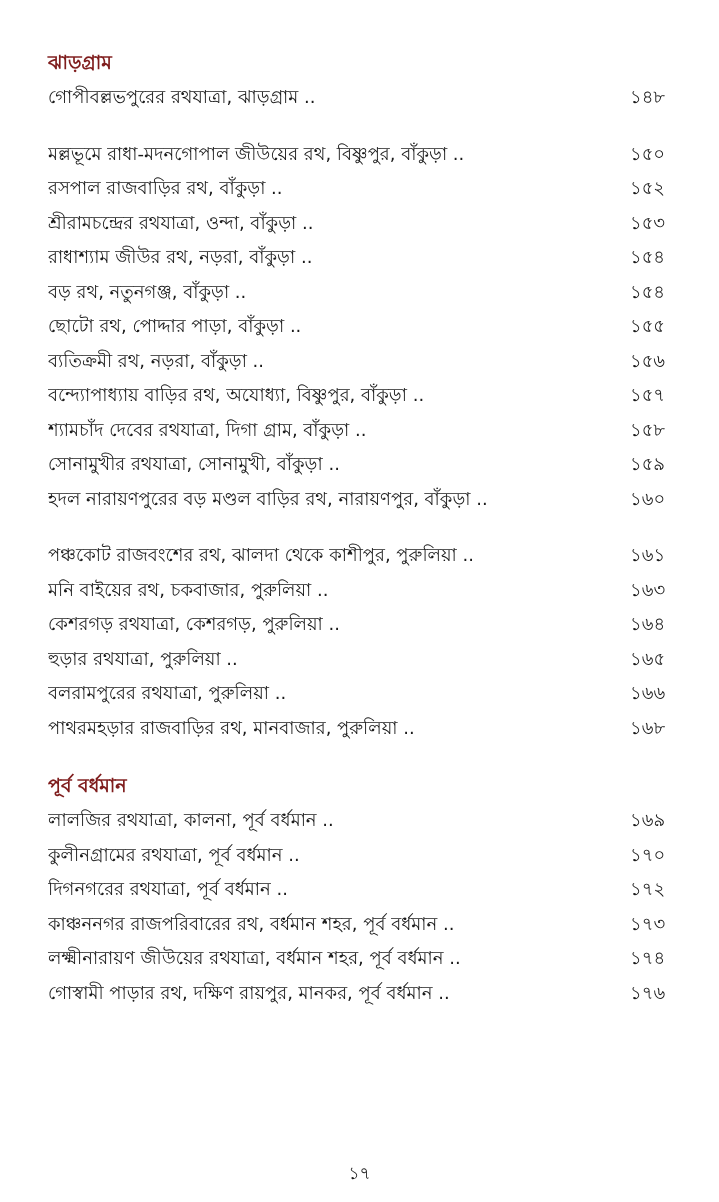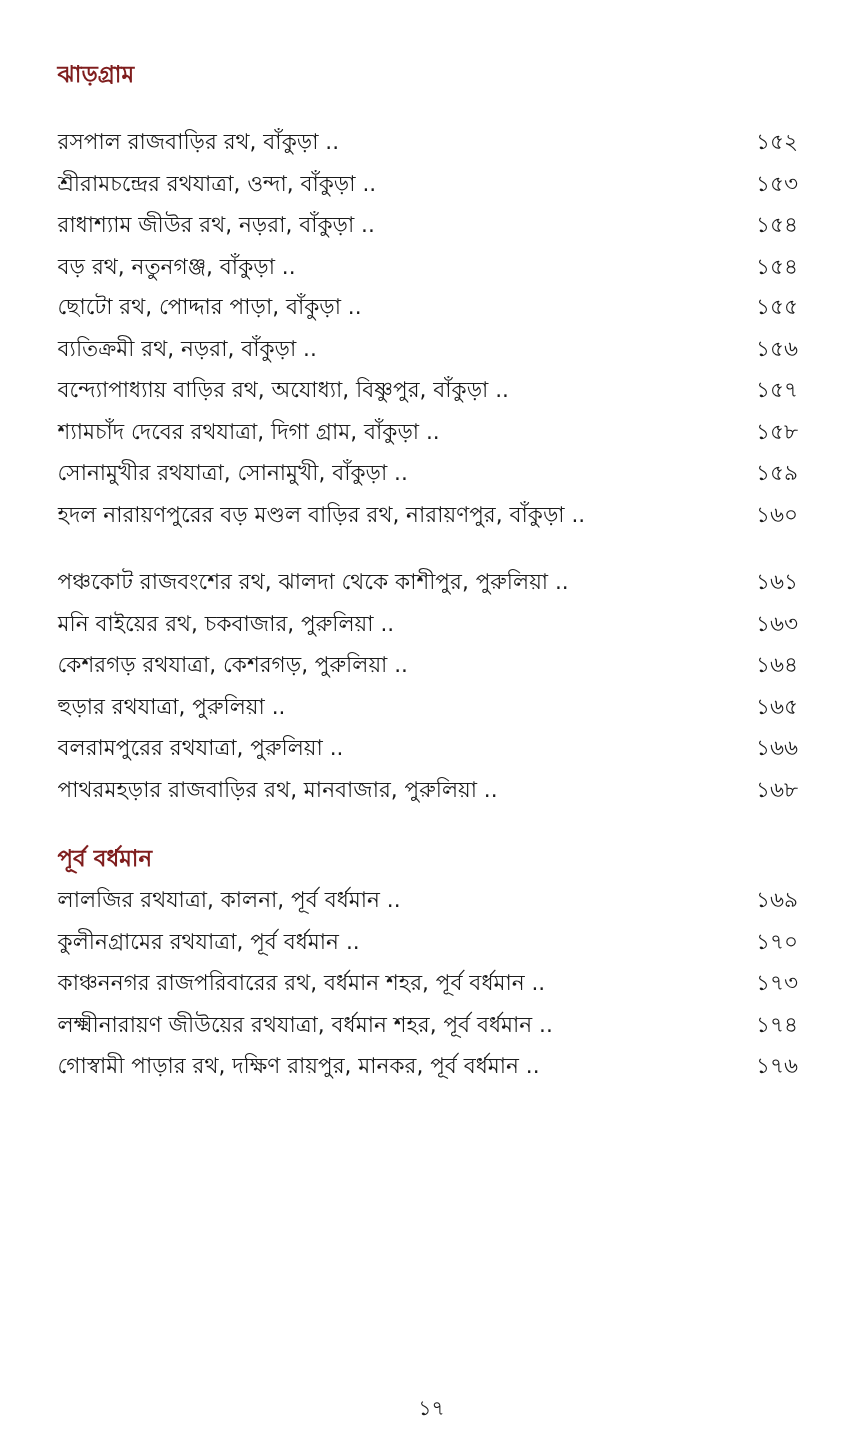--- a/index.html
+++ b/index.html
@@ -26,23 +26,31 @@
     margin-top: 36px;
   }
 </style>
 </head>
 <body>
 
 <div class="page">
 
   <div class="section">
     <div class="section-title">ঝাড়গ্রাম</div>
+    <div class="entry">
+      <span class="title">গোপীবল্লভপুরের রথযাত্রা, ঝাড়গ্রাম ..</span>
+      <span class="page-no">১৪৮</span>
+    </div>
   </div>
 
   <div class="section">
+    <div class="entry">
+        <span class="title">মল্লভূমে রাধা-মদনগোপাল জীউয়ের রথ, বিষ্ণুপুর, বাঁকুড়া ..</span>
+        <span class="page-no">১৫০</span>
+      </div>
     <div class="entry">
         <span class="title">রসপাল রাজবাড়ির রথ, বাঁকুড়া ..</span>
         <span class="page-no">১৫২</span>
       </div>
     <div class="entry">
         <span class="title">শ্রীরামচন্দ্রের রথযাত্রা, ওন্দা, বাঁকুড়া   ..</span>
         <span class="page-no">১৫৩</span>
       </div>
     <div class="entry">
         <span class="title">রাধাশ্যাম জীউর রথ, নড়রা, বাঁকুড়া ..</span>
@@ -109,20 +117,24 @@
     <div class="section-title">পূর্ব বর্ধমান</div>
     <div class="entry">
         <span class="title">লালজির রথযাত্রা, কালনা, পূর্ব বর্ধমান      ..</span>
         <span class="page-no">১৬৯</span>
       </div>
     <div class="entry">
         <span class="title">কুলীনগ্রামের রথযাত্রা, পূর্ব বর্ধমান     ..</span>
         <span class="page-no">১৭০</span>
       </div>
     <div class="entry">
+        <span class="title">দিগনগরের রথযাত্রা, পূর্ব বর্ধমান      ..</span>
+        <span class="page-no">১৭২</span>
+      </div>
+    <div class="entry">
         <span class="title">কাঞ্চননগর রাজপরিবারের রথ, বর্ধমান শহর, পূর্ব বর্ধমান   ..</span>
         <span class="page-no">১৭৩</span>
       </div>
     <div class="entry">
         <span class="title">লক্ষ্মীনারায়ণ জীউয়ের রথযাত্রা, বর্ধমান শহর, পূর্ব বর্ধমান    ..</span>
         <span class="page-no">১৭৪</span>
       </div>
     <div class="entry">
         <span class="title">গোস্বামী পাড়ার রথ, দক্ষিণ রায়পুর, মানকর, পূর্ব বর্ধমান ..</span>
         <span class="page-no">১৭৬</span>

